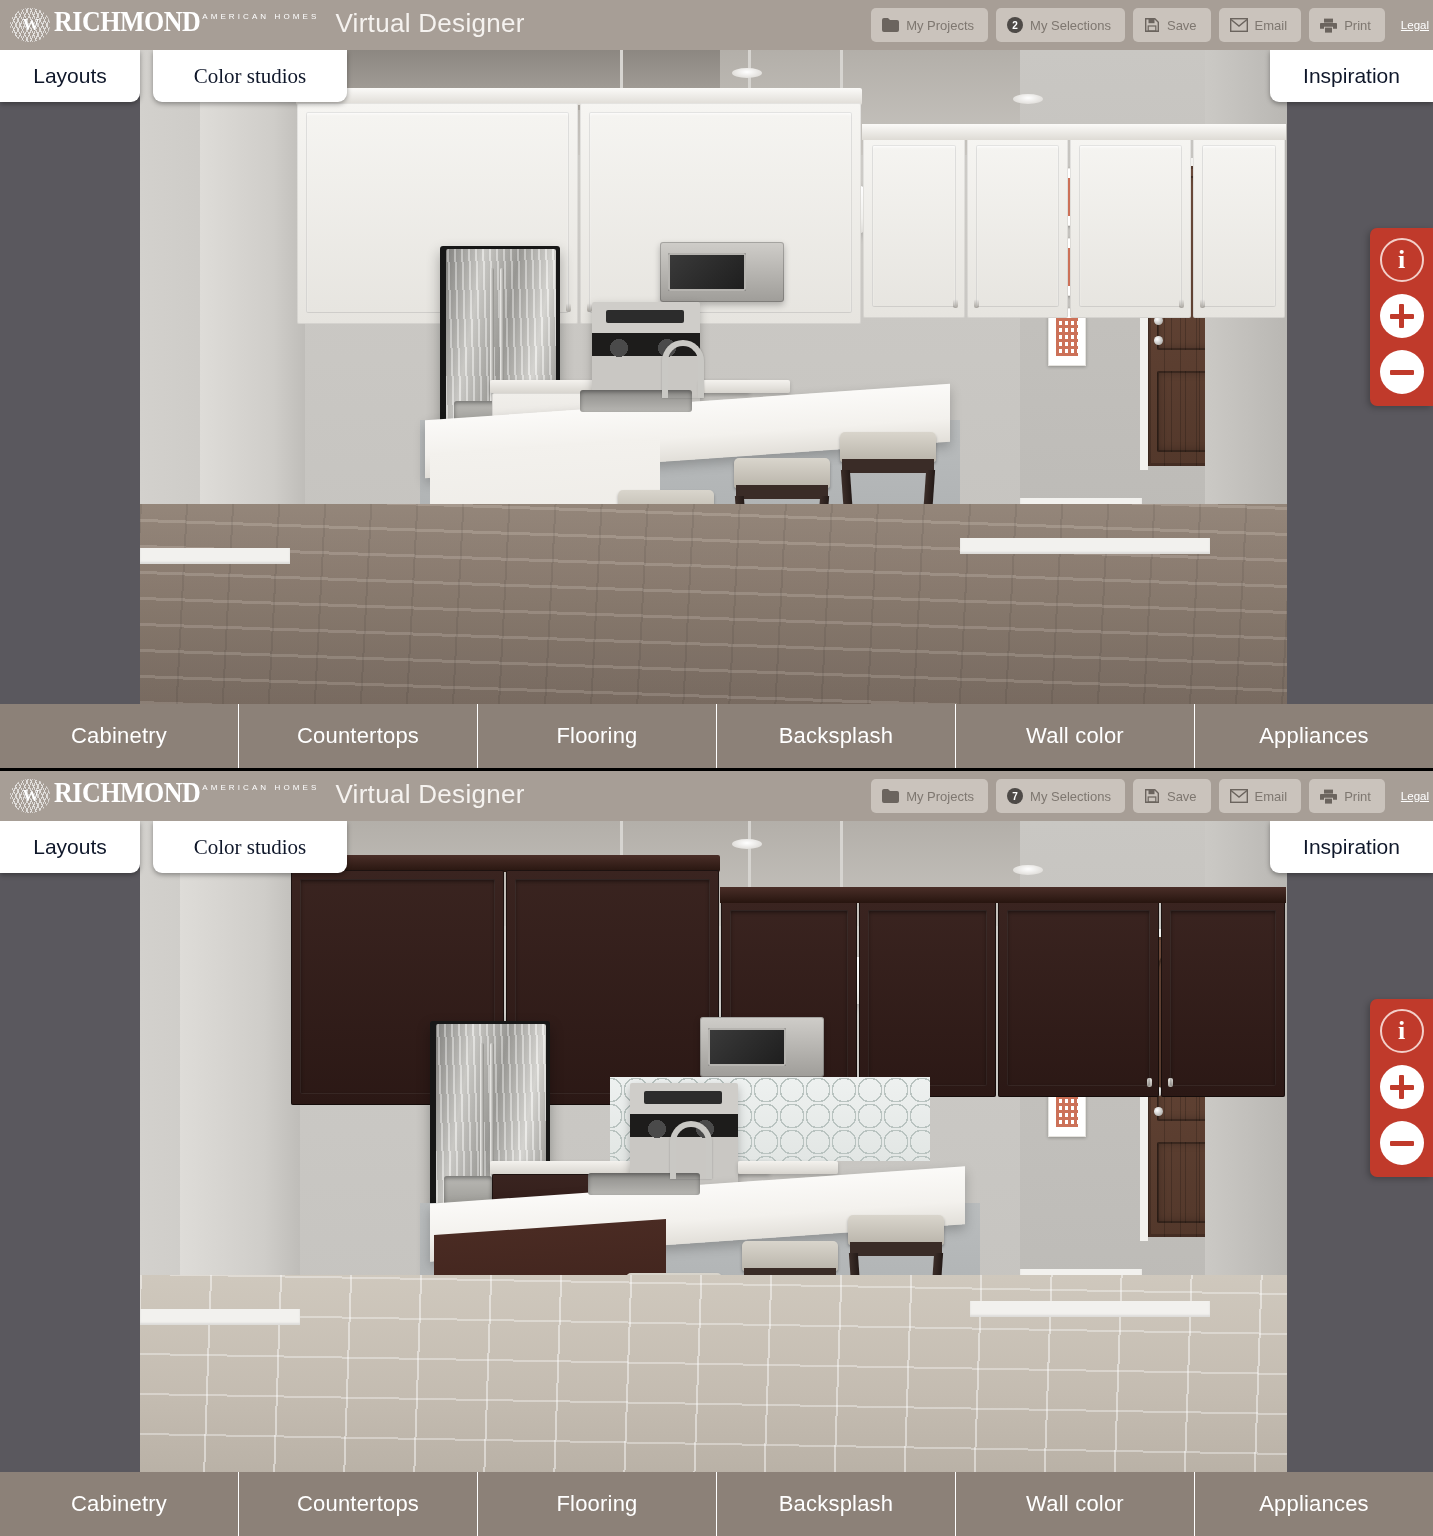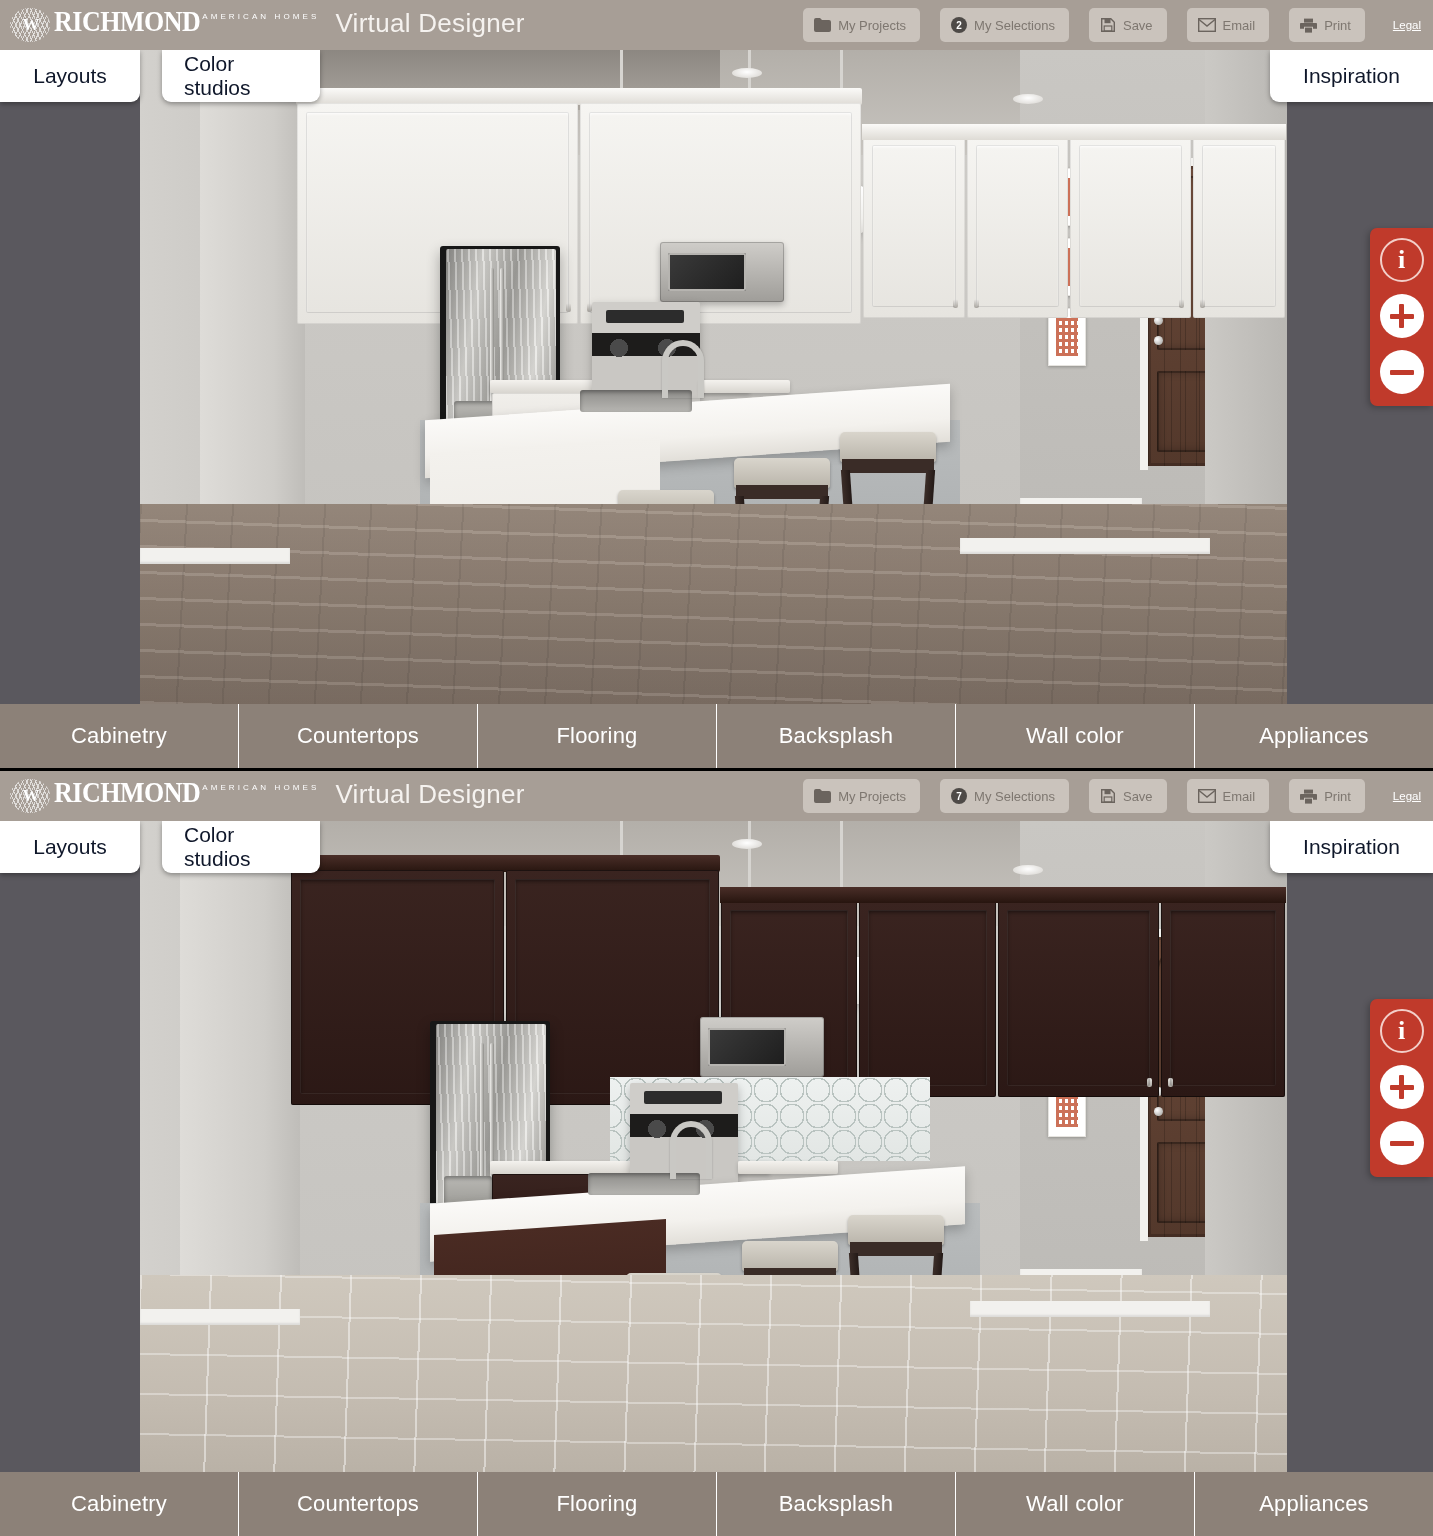--- a/index.html
+++ b/index.html
@@ -58,21 +58,21 @@
     margin-top: 3px; margin-left: 2px;
   }
   .app-title {
     color: #f5f2ef; font-size: 26px; font-weight: 300;
     margin-left: 16px; letter-spacing: .3px;
     position: relative; top: -2px;
   }
 
   .header-tools {
     margin-left: auto; display: flex; align-items: center;
-    padding-right: 8px; gap: 20px;
+    gap: 8px;
   }
   .tool-btn {
     height: 34px; display: flex; align-items: center; gap: 7px;
     padding: 0 14px 0 11px;
     background: #cac3bc; border: none; border-radius: 5px;
     color: #7e7770; font-size: 13px;
     cursor: pointer; white-space: nowrap;
   }
   .tool-btn .ic { display: flex; align-items: center; color: #6b645e; }
   .badge {
@@ -91,21 +91,21 @@
     position: absolute; z-index: 30;
     top: 50px; height: 52px;
     background: #fff;
     border-radius: 0 0 9px 9px;
     box-shadow: 0 2px 5px rgba(0,0,0,.35);
     display: flex; align-items: center; justify-content: center;
     color: #0f172a; font-size: 21px; font-weight: 300;
     cursor: pointer; padding: 0 22px;
   }
   .tab--layouts     { left: 0;   width: 140px; border-radius: 0 0 9px 0; }
-  .tab--colorstudio { left: 162px; width: 158px; }
+  .tab--colorstudio { left: 153px; width: 194px; font-family: Liberation Serif, serif; }
   .tab--inspiration { right: 0;  width: 163px; border-radius: 0 0 0 9px; }
 
   
   .stage {
     position: absolute; top: 50px; left: 0;
     width: 1433px; height: 654px;
     background: #5a585e;
   }
   .scene {
     position: absolute; top: 0; left: 140px;

